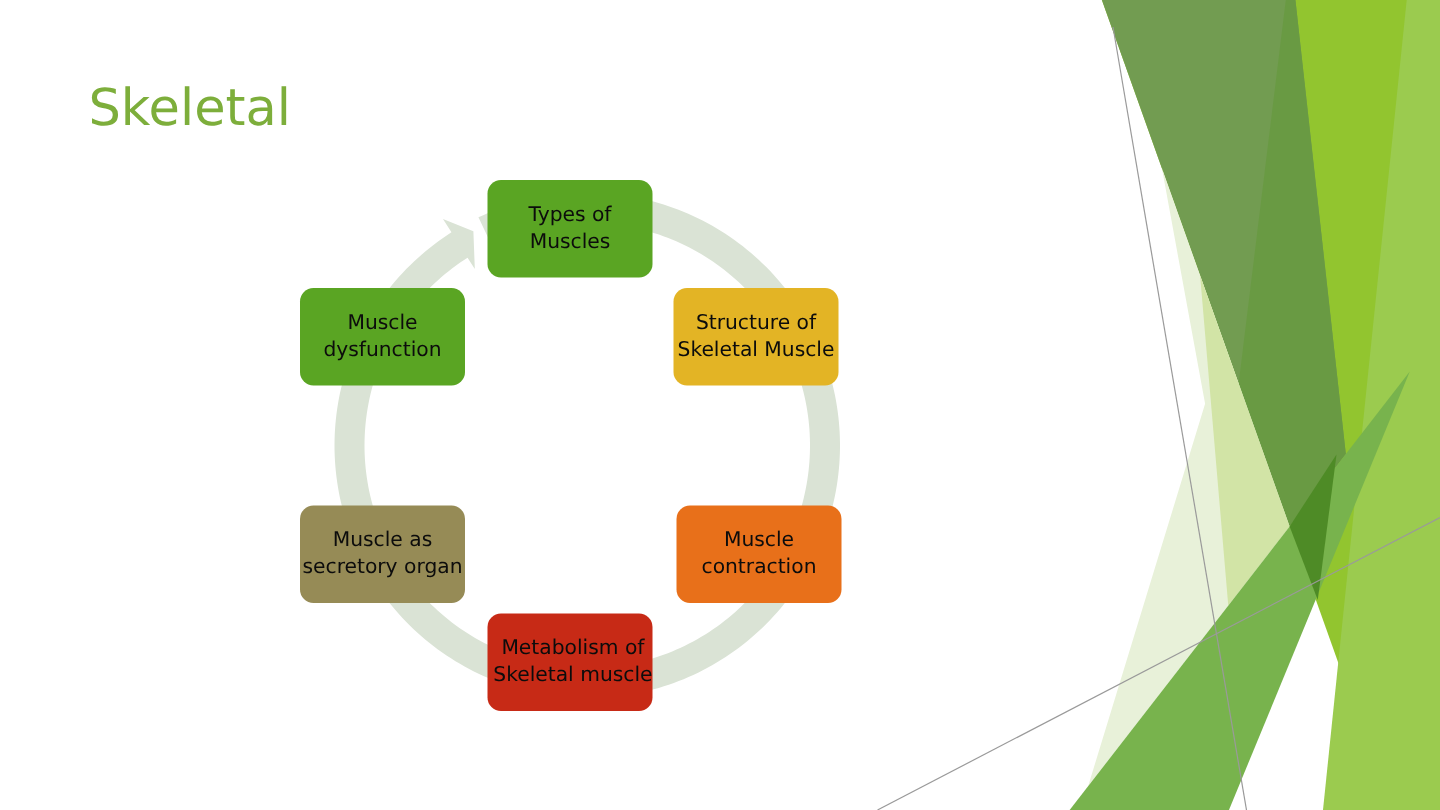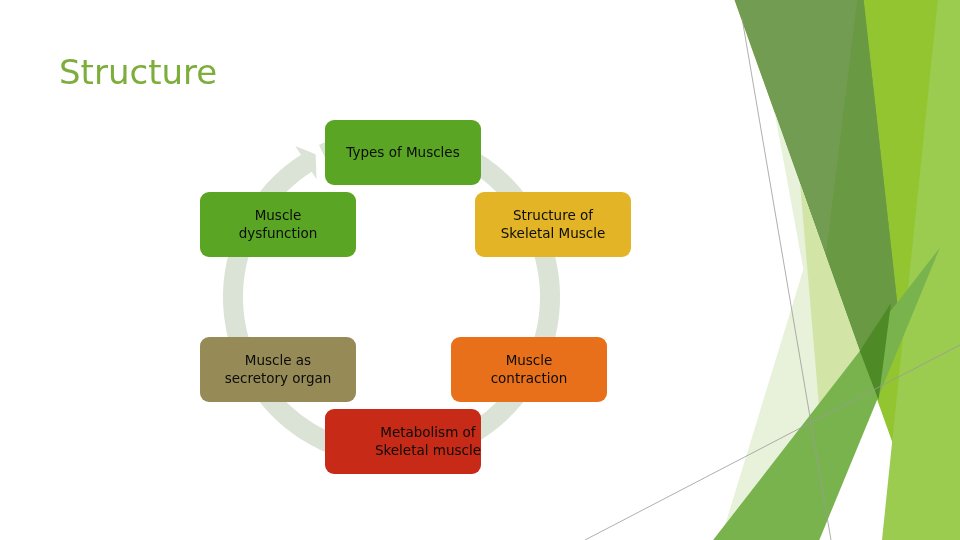--- a/index.html
+++ b/index.html
@@ -6,23 +6,23 @@
   html,body{margin:0;padding:0;background:#fff;}
   body{width:960px;height:540px;overflow:hidden;
        font-family:"DejaVu Sans", sans-serif;}
   #slide{position:relative;width:960px;height:540px;background:#fff;overflow:hidden;}
   #deco{position:absolute;top:0;left:0;width:960px;height:540px;pointer-events:none;}
   #title{position:absolute;left:59px;top:52px;font-size:34px;color:#7DAE3B;
          font-family:"DejaVu Sans", sans-serif;font-weight:400;white-space:nowrap;}
   #cycle{position:absolute;left:0;top:0;width:960px;height:540px;}
   .node{position:absolute;border-radius:9px;display:flex;align-items:center;
         justify-content:center;text-align:center;color:#0c0c0c;font-size:13.5px;
-        line-height:1.33;white-space:pre-line;width:156px;height:65px;}
+        line-height:1.33;white-space:pre-line;width:110px;height:65px;}
   .n0{left:325px;top:120px;}
-  .n1{left:475px;top:192px;}
+  .n1{left:449px;top:192px;}
   .n2{left:451px;top:337px;}
   .n3{left:325px;top:409px;}
   .n4{left:200px;top:337px;}
   .n5{left:200px;top:192px;}
 </style>
 </head>
 <body>
 
 <div id="slide">
 
@@ -41,21 +41,21 @@
     <polygon points="800.07,183.6 859.75,350.96 818.84,403.68" fill="#D2E4A6"></polygon>
 
     <polygon points="939.85,247.74 713.1,540 819.3,540" fill="#78B34D"></polygon>
 
     <polygon points="859.75,350.96 891,303 878.5,400" fill="#4E8B26"></polygon>
 
     <path d="M 742 18 L 831 540" stroke="#9A9A9A" stroke-width="0.8" fill="none"></path>
     <path d="M 585 540 L 960 345" stroke="#9A9A9A" stroke-width="0.8" fill="none"></path>
   </svg>
 
-  <div id="title">Structure</div>
+  <div id="title">Skeletal</div>
 
   <svg id="cycle" viewBox="0 0 960 540" xmlns="http://www.w3.org/2000/svg">
     <g>
       <path id="ringpath" fill="#DAE3D5" d="M 318.96 144.91 L 322.15 143.43 L 325.37 142.02 L 328.62 140.67 L 331.9 139.39 L 335.21 138.18 L 338.54 137.04 L 341.89 135.97 L 345.26 134.97 L 348.66 134.04 L 352.07 133.18 L 355.5 132.39 L 358.94 131.68 L 362.4 131.03 L 365.87 130.46 L 369.36 129.96 L 372.85 129.54 L 376.35 129.18 L 379.86 128.9 L 383.37 128.7 L 386.89 128.56 L 390.41 128.5 L 393.93 128.52 L 397.45 128.6 L 400.96 128.77 L 404.47 129 L 407.98 129.31 L 411.48 129.69 L 414.97 130.14 L 418.44 130.67 L 421.91 131.27 L 425.37 131.94 L 428.81 132.68 L 432.23 133.5 L 435.64 134.38 L 439.02 135.34 L 442.39 136.37 L 445.73 137.47 L 449.05 138.63 L 452.35 139.87 L 455.61 141.17 L 458.85 142.55 L 462.06 143.99 L 465.24 145.49 L 468.39 147.07 L 471.51 148.71 L 474.59 150.41 L 477.63 152.18 L 480.63 154.01 L 483.6 155.9 L 486.53 157.85 L 489.41 159.87 L 492.26 161.94 L 495.05 164.08 L 497.81 166.27 L 500.51 168.52 L 503.17 170.82 L 505.78 173.18 L 508.35 175.59 L 510.86 178.06 L 513.31 180.58 L 515.72 183.15 L 518.07 185.77 L 520.36 188.43 L 522.6 191.15 L 524.78 193.91 L 526.91 196.72 L 528.97 199.57 L 530.98 202.46 L 532.92 205.39 L 534.8 208.36 L 536.62 211.38 L 538.38 214.43 L 540.07 217.51 L 541.7 220.63 L 543.26 223.78 L 544.76 226.97 L 546.19 230.19 L 547.55 233.43 L 548.84 236.7 L 550.07 240 L 551.22 243.33 L 552.31 246.67 L 553.32 250.04 L 554.27 253.43 L 555.14 256.84 L 555.95 260.27 L 556.68 263.71 L 557.34 267.17 L 557.92 270.64 L 558.44 274.12 L 558.88 277.61 L 559.25 281.11 L 559.54 284.61 L 559.77 288.13 L 559.91 291.64 L 559.99 295.16 L 559.99 298.68 L 559.92 302.2 L 559.77 305.71 L 559.56 309.23 L 559.26 312.73 L 558.9 316.23 L 558.46 319.72 L 557.95 323.21 L 557.37 326.68 L 556.71 330.13 L 555.98 333.58 L 555.18 337 L 554.31 340.41 L 553.37 343.8 L 552.36 347.17 L 551.27 350.52 L 550.12 353.85 L 548.9 357.15 L 547.61 360.42 L 546.25 363.67 L 544.82 366.88 L 543.33 370.07 L 541.77 373.23 L 540.15 376.35 L 538.46 379.43 L 536.7 382.49 L 534.89 385.5 L 533.01 388.47 L 531.07 391.41 L 529.07 394.3 L 527 397.16 L 524.88 399.96 L 522.7 402.73 L 520.47 405.44 L 518.17 408.11 L 515.83 410.73 L 513.42 413.31 L 510.97 415.83 L 508.46 418.3 L 505.9 420.71 L 503.29 423.07 L 500.64 425.38 L 497.93 427.63 L 495.18 429.83 L 492.38 431.96 L 489.54 434.04 L 486.66 436.06 L 483.74 438.01 L 480.77 439.91 L 477.77 441.74 L 474.72 443.51 L 471.65 445.22 L 468.53 446.86 L 465.39 448.44 L 462.21 449.95 L 459 451.39 L 455.76 452.77 L 452.49 454.07 L 449.2 455.31 L 445.88 456.48 L 442.54 457.58 L 439.17 458.61 L 435.79 459.58 L 432.38 460.46 L 428.96 461.28 L 425.52 462.03 L 422.07 462.7 L 418.6 463.31 L 415.12 463.84 L 411.63 464.29 L 408.14 464.68 L 404.63 464.99 L 401.12 465.23 L 397.6 465.39 L 394.09 465.48 L 390.57 465.5 L 387.05 465.44 L 383.53 465.31 L 380.02 465.11 L 376.51 464.83 L 373.01 464.48 L 369.52 464.06 L 366.03 463.56 L 362.56 463 L 359.1 462.36 L 355.65 461.64 L 352.22 460.86 L 348.81 460 L 345.41 459.08 L 342.04 458.08 L 338.69 457.01 L 335.36 455.87 L 332.05 454.66 L 328.77 453.39 L 325.52 452.04 L 322.3 450.63 L 319.1 449.15 L 315.94 447.61 L 312.81 446 L 309.72 444.32 L 306.66 442.58 L 303.64 440.78 L 300.65 438.91 L 297.71 436.98 L 294.81 435 L 291.95 432.95 L 289.13 430.84 L 286.36 428.67 L 283.63 426.45 L 280.95 424.17 L 278.32 421.83 L 275.74 419.44 L 273.2 416.99 L 270.72 414.5 L 268.3 411.95 L 265.92 409.35 L 263.6 406.7 L 261.34 404.01 L 259.14 401.27 L 256.99 398.48 L 254.9 395.65 L 252.87 392.78 L 250.9 389.86 L 248.99 386.9 L 247.14 383.91 L 245.36 380.87 L 243.64 377.8 L 241.98 374.7 L 240.39 371.56 L 238.87 368.39 L 237.41 365.18 L 236.02 361.95 L 234.7 358.69 L 233.44 355.4 L 232.26 352.09 L 231.14 348.75 L 230.1 345.39 L 229.12 342.01 L 228.22 338.61 L 227.39 335.19 L 226.62 331.76 L 225.93 328.3 L 225.32 324.84 L 224.77 321.36 L 224.3 317.88 L 223.9 314.38 L 223.57 310.88 L 223.32 307.37 L 223.14 303.85 L 223.03 300.33 L 223 296.82 L 223.04 293.3 L 223.15 289.78 L 223.34 286.27 L 223.6 282.76 L 223.94 279.25 L 224.34 275.76 L 224.82 272.27 L 225.38 268.8 L 226 265.33 L 226.7 261.88 L 227.47 258.45 L 228.31 255.03 L 229.22 251.63 L 230.2 248.26 L 231.26 244.9 L 232.38 241.56 L 233.57 238.25 L 234.83 234.97 L 236.16 231.71 L 237.56 228.48 L 239.03 225.28 L 240.56 222.11 L 242.15 218.97 L 243.82 215.87 L 245.54 212.81 L 247.33 209.78 L 249.19 206.78 L 251.1 203.83 L 253.08 200.92 L 255.11 198.05 L 257.21 195.22 L 259.36 192.44 L 261.58 189.71 L 263.85 187.02 L 266.17 184.37 L 268.55 181.78 L 270.98 179.24 L 273.47 176.75 L 276 174.31 L 278.59 171.92 L 281.23 169.59 L 283.91 167.32 L 286.65 165.1 L 289.42 162.94 L 292.24 160.84 L 295.11 158.79 L 298.02 156.81 L 300.97 154.89 L 295.32 146.03 L 315.59 154.23 L 316.55 179.35 L 311.71 171.76 L 309.11 173.45 L 306.55 175.2 L 304.03 177 L 301.54 178.85 L 299.09 180.76 L 296.68 182.71 L 294.32 184.72 L 291.99 186.77 L 289.71 188.87 L 287.48 191.02 L 285.29 193.22 L 283.14 195.46 L 281.05 197.74 L 279 200.07 L 277 202.44 L 275.05 204.85 L 273.15 207.3 L 271.3 209.8 L 269.51 212.32 L 267.77 214.89 L 266.08 217.49 L 264.44 220.13 L 262.87 222.8 L 261.35 225.5 L 259.88 228.24 L 258.47 231 L 257.12 233.79 L 255.83 236.61 L 254.6 239.46 L 253.43 242.33 L 252.32 245.22 L 251.27 248.14 L 250.28 251.08 L 249.35 254.04 L 248.48 257.02 L 247.68 260.01 L 246.94 263.03 L 246.26 266.05 L 245.65 269.09 L 245.1 272.14 L 244.61 275.21 L 244.18 278.28 L 243.83 281.36 L 243.53 284.45 L 243.3 287.54 L 243.14 290.64 L 243.04 293.74 L 243 296.84 L 243.03 299.94 L 243.12 303.04 L 243.28 306.14 L 243.5 309.23 L 243.79 312.32 L 244.14 315.4 L 244.56 318.47 L 245.04 321.54 L 245.59 324.59 L 246.19 327.63 L 246.86 330.66 L 247.6 333.67 L 248.4 336.67 L 249.26 339.65 L 250.18 342.61 L 251.16 345.55 L 252.21 348.47 L 253.31 351.37 L 254.48 354.24 L 255.7 357.09 L 256.99 359.91 L 258.33 362.71 L 259.73 365.48 L 261.19 368.21 L 262.7 370.92 L 264.28 373.59 L 265.9 376.23 L 267.59 378.84 L 269.32 381.41 L 271.11 383.94 L 272.95 386.44 L 274.85 388.89 L 276.79 391.31 L 278.79 393.68 L 280.83 396.02 L 282.92 398.31 L 285.06 400.55 L 287.25 402.75 L 289.48 404.91 L 291.75 407.01 L 294.07 409.07 L 296.43 411.08 L 298.84 413.04 L 301.28 414.95 L 303.76 416.81 L 306.28 418.62 L 308.84 420.37 L 311.44 422.07 L 314.07 423.71 L 316.73 425.3 L 319.43 426.84 L 322.15 428.31 L 324.91 429.73 L 327.7 431.09 L 330.51 432.4 L 333.35 433.64 L 336.22 434.83 L 339.11 435.95 L 342.02 437.01 L 344.96 438.02 L 347.91 438.96 L 350.88 439.84 L 353.88 440.65 L 356.88 441.41 L 359.91 442.1 L 362.94 442.73 L 365.99 443.29 L 369.06 443.79 L 372.13 444.23 L 375.2 444.6 L 378.29 444.91 L 381.38 445.15 L 384.48 445.33 L 387.58 445.45 L 390.68 445.5 L 393.78 445.48 L 396.88 445.4 L 399.98 445.26 L 403.07 445.05 L 406.16 444.77 L 409.24 444.44 L 412.32 444.03 L 415.39 443.57 L 418.44 443.04 L 421.48 442.44 L 424.52 441.78 L 427.53 441.06 L 430.53 440.28 L 433.52 439.43 L 436.48 438.52 L 439.43 437.55 L 442.35 436.52 L 445.25 435.43 L 448.13 434.28 L 450.99 433.06 L 453.82 431.79 L 456.62 430.46 L 459.39 429.07 L 462.13 427.63 L 464.85 426.12 L 467.53 424.56 L 470.17 422.95 L 472.79 421.28 L 475.36 419.55 L 477.91 417.77 L 480.41 415.94 L 482.87 414.06 L 485.3 412.13 L 487.68 410.14 L 490.02 408.11 L 492.32 406.03 L 494.58 403.9 L 496.79 401.72 L 498.95 399.5 L 501.07 397.23 L 503.14 394.92 L 505.16 392.57 L 507.13 390.18 L 509.05 387.74 L 510.92 385.27 L 512.74 382.75 L 514.5 380.2 L 516.21 377.62 L 517.87 375 L 519.47 372.34 L 521.02 369.65 L 522.5 366.93 L 523.94 364.18 L 525.31 361.4 L 526.63 358.59 L 527.88 355.75 L 529.08 352.89 L 530.22 350.01 L 531.29 347.1 L 532.31 344.17 L 533.26 341.22 L 534.16 338.25 L 534.99 335.26 L 535.75 332.26 L 536.46 329.24 L 537.1 326.2 L 537.68 323.15 L 538.19 320.1 L 538.64 317.03 L 539.03 313.95 L 539.35 310.87 L 539.61 307.78 L 539.8 304.68 L 539.93 301.58 L 539.99 298.48 L 539.99 295.38 L 539.92 292.28 L 539.79 289.18 L 539.6 286.08 L 539.34 282.99 L 539.01 279.91 L 538.62 276.83 L 538.17 273.77 L 537.65 270.71 L 537.07 267.66 L 536.43 264.63 L 535.72 261.61 L 534.95 258.6 L 534.12 255.62 L 533.22 252.65 L 532.26 249.7 L 531.25 246.77 L 530.17 243.86 L 529.03 240.98 L 527.83 238.12 L 526.57 235.28 L 525.25 232.47 L 523.87 229.7 L 522.44 226.95 L 520.95 224.23 L 519.4 221.54 L 517.79 218.89 L 516.14 216.26 L 514.42 213.68 L 512.66 211.13 L 510.84 208.62 L 508.96 206.15 L 507.04 203.71 L 505.07 201.32 L 503.05 198.97 L 500.97 196.66 L 498.85 194.4 L 496.69 192.18 L 494.48 190 L 492.22 187.88 L 489.92 185.8 L 487.58 183.77 L 485.19 181.78 L 482.76 179.85 L 480.3 177.97 L 477.79 176.14 L 475.25 174.37 L 472.67 172.65 L 470.06 170.98 L 467.41 169.37 L 464.72 167.81 L 462.01 166.31 L 459.27 164.86 L 456.49 163.48 L 453.69 162.15 L 450.86 160.88 L 448 159.67 L 445.12 158.52 L 442.22 157.43 L 439.29 156.4 L 436.35 155.43 L 433.38 154.53 L 430.4 153.68 L 427.4 152.9 L 424.38 152.19 L 421.35 151.53 L 418.3 150.94 L 415.25 150.41 L 412.18 149.95 L 409.1 149.55 L 406.02 149.21 L 402.93 148.94 L 399.84 148.73 L 396.74 148.59 L 393.64 148.52 L 390.54 148.5 L 387.44 148.56 L 384.34 148.67 L 381.24 148.85 L 378.15 149.1 L 375.06 149.41 L 371.99 149.79 L 368.92 150.23 L 365.86 150.73 L 362.81 151.3 L 359.77 151.93 L 356.75 152.62 L 353.74 153.38 L 350.75 154.2 L 347.78 155.08 L 344.82 156.03 L 341.89 157.03 L 338.98 158.1 L 336.09 159.23 L 333.22 160.41 L 330.38 161.66 L 327.57 162.97 Z"></path>
     </g>
   </svg>
 
   <div class="node n0" style="background: rgb(90, 165, 35); color: rgb(12, 12, 12);">
     <span>Types of Muscles</span>
   </div>

